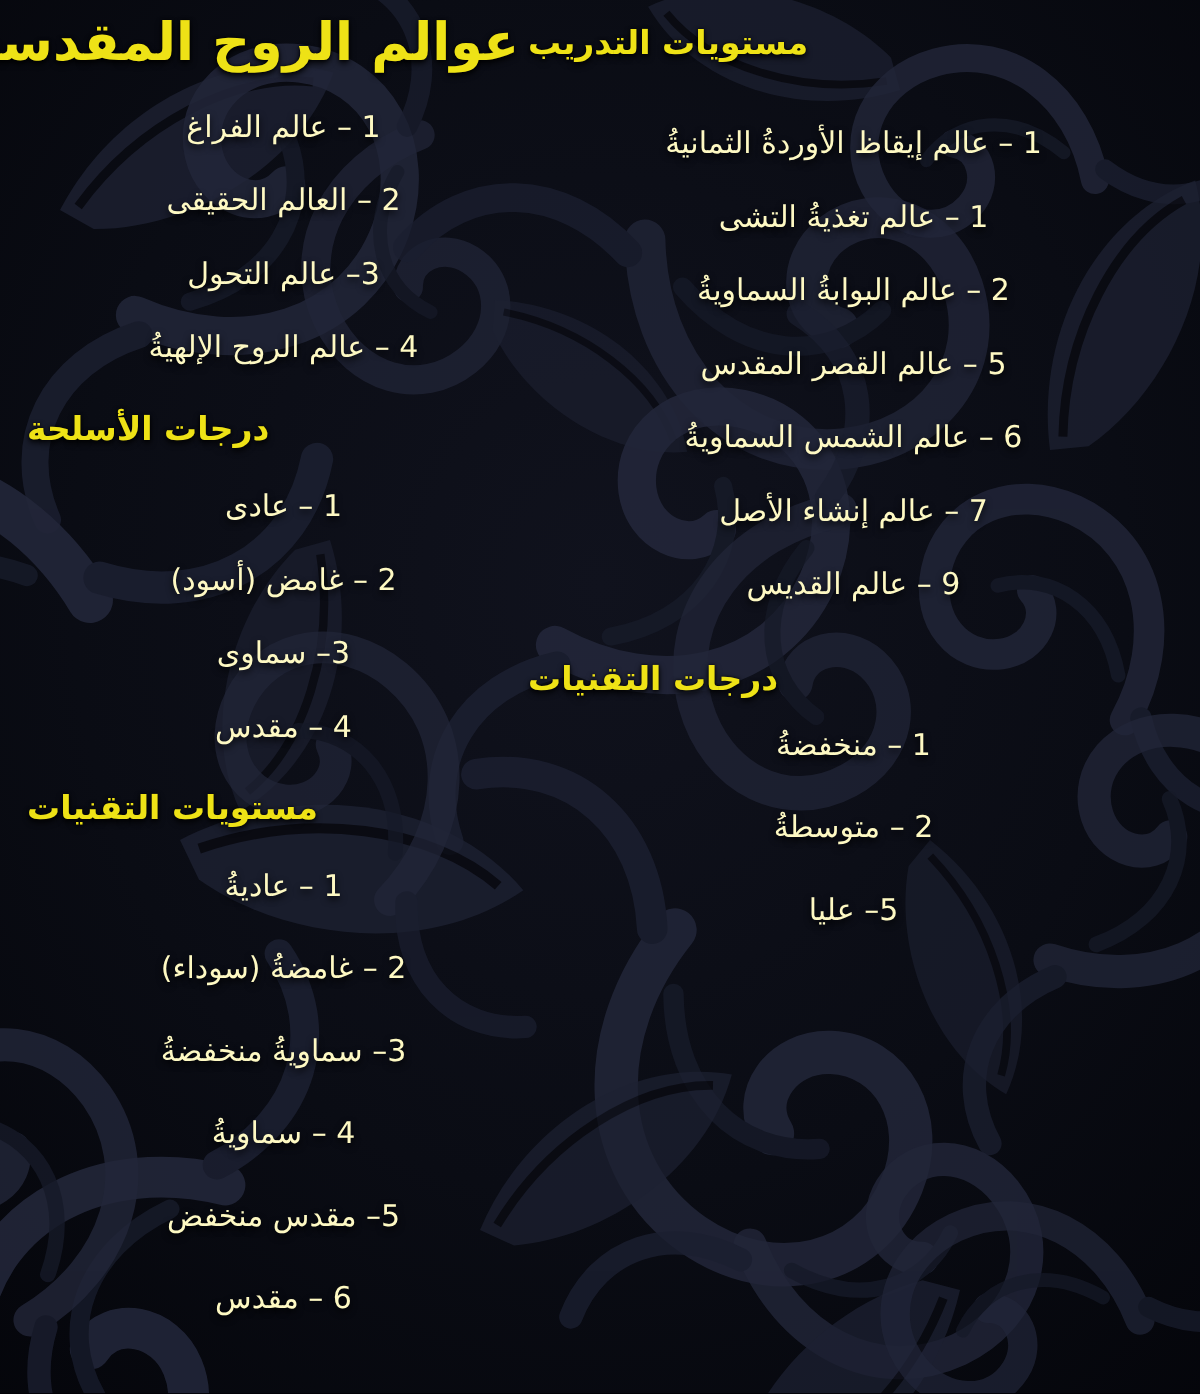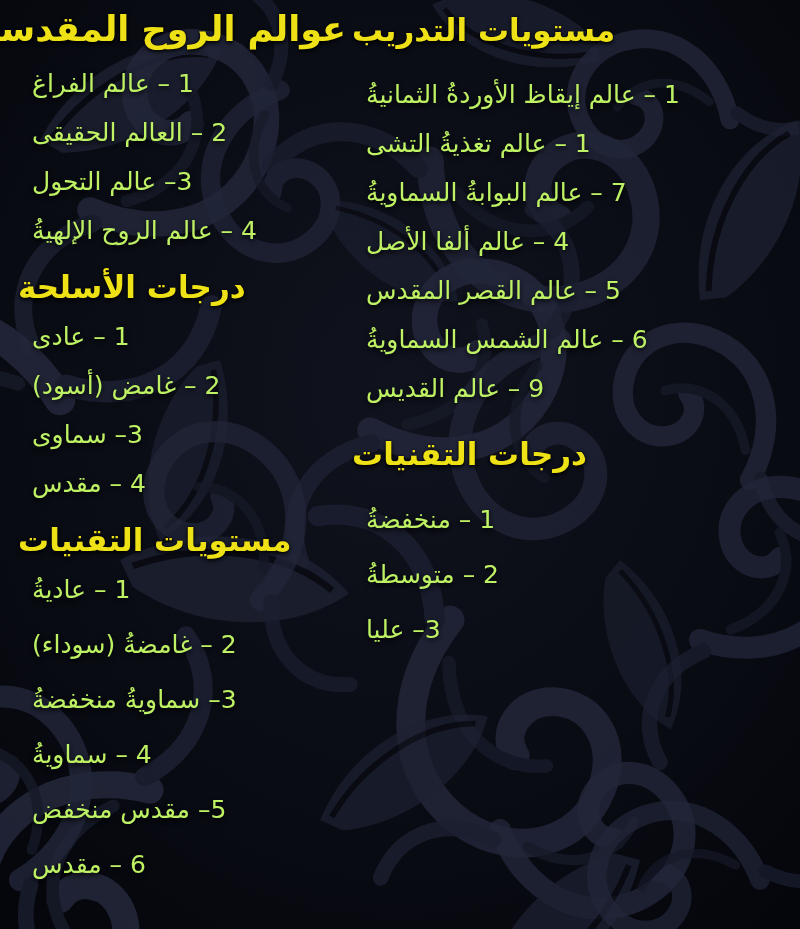--- a/index.html
+++ b/index.html
@@ -27,47 +27,47 @@
     top: 0;
     z-index: 1;
     direction: rtl;
     text-align: center;
   }
   #left-col  { left: 6px;   width: 340px; }
   #right-col { left: 340px; width: 432px; }
   .heading {
     color: #eee216;
     font-weight: 700;
-    font-size: 31px;
+    font-size: 22px;
     line-height: 44px;
     white-space: nowrap;
     text-align: left;
     padding-left: 12px;
     text-shadow: 0 2px 4px rgba(0,0,0,0.95), 0 0 2px rgba(0,0,0,0.9);
   }
   .heading.big { font-size: 35px; line-height: 47px; }
   .item {
-    color: #bef264;
-    font-size: 25px;
+    color: #fef9c3;
+    font-size: 20px;
     line-height: 30px;
     white-space: nowrap;
-    text-align: left;
+    text-align: center;
     padding-left: 26px;
     text-shadow: 0 2px 5px rgba(0,0,0,0.9);
   }
   
   .s-l1 .heading { margin: 6px 0 16px 0; }
   .s-l1 .item    { margin-bottom: 19px; }
   .s-l2 .heading { margin: 2px 0 13px 0; }
   .s-l2 .item    { margin-bottom: 19px; }
   .s-l3 .heading { margin: 3px 0 13px 0; }
   .s-l3 .item    { margin-bottom: 25px; }
   .s-r1 .heading { margin: 8px 0 28px 0; }
   .s-r1 .item    { margin-bottom: 19px; }
-  .s-r2 .heading { margin: 28px 0 29px 0; }
+  .s-r2 .heading { margin: 28px 0 5px 0; }
   .s-r2 .item    { margin-bottom: 25px; }
 </style>
 </head>
 <body>
 
 <div id="page">
 
   <svg id="bg-svg" width="800" height="929" viewBox="0 0 800 929" aria-hidden="true">
     <defs>
       <radialGradient id="vg" cx="50%" cy="42%" r="80%">
@@ -145,30 +145,30 @@
         </div>
     </section>
   </div>
 
   <div class="col" id="right-col">
     <section class="s-r1">
       <div class="heading">مستويات التدريب</div>
       <div class="items">
           <div class="item">1 – عالم إيقاظ الأوردةُ الثمانيةُ</div>
           <div class="item">1 – عالم تغذيةُ التشى</div>
-          <div class="item">7 – عالم البوابةُ السماويةُ</div>
-          <div class="item">4 – عالم ألفا الأصل</div>
+          <div class="item">2 – عالم البوابةُ السماويةُ</div>
           <div class="item">5 – عالم القصر المقدس</div>
           <div class="item">6 – عالم الشمس السماويةُ</div>
+          <div class="item">7 – عالم إنشاء الأصل</div>
           <div class="item">9 – عالم القديس</div>
         </div>
     </section>
     <section class="s-r2">
       <div class="heading">درجات التقنيات</div>
       <div class="items">
           <div class="item">1 – منخفضةُ</div>
           <div class="item">2 – متوسطةُ</div>
-          <div class="item">3– عليا</div>
+          <div class="item">5– عليا</div>
         </div>
     </section>
   </div>
 
 </div>
 
 </body></html>

